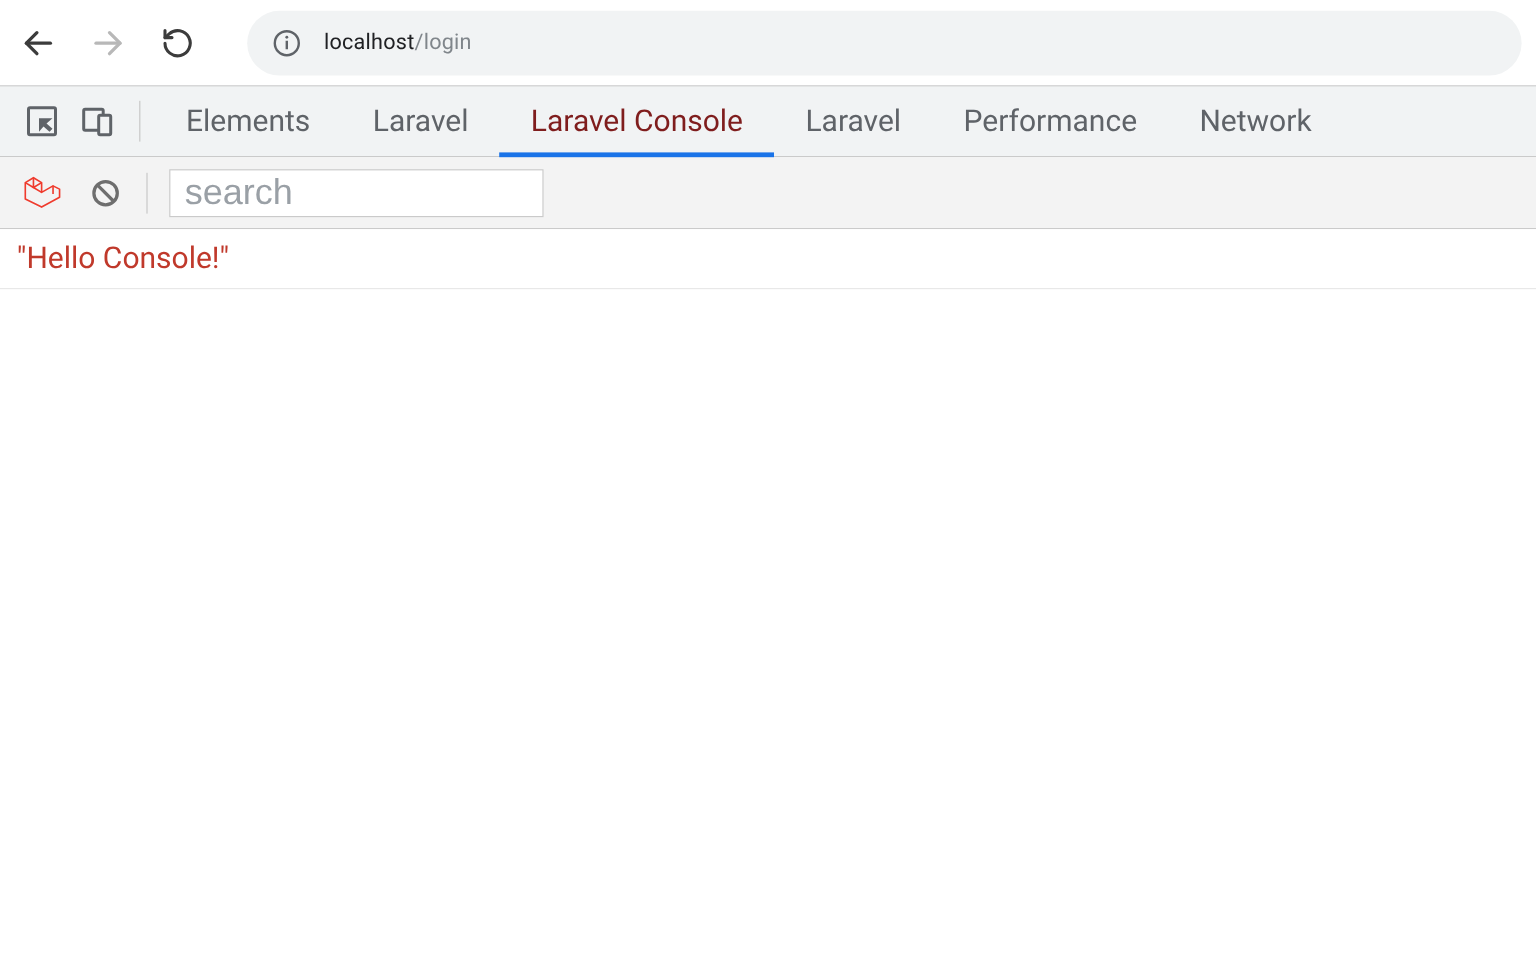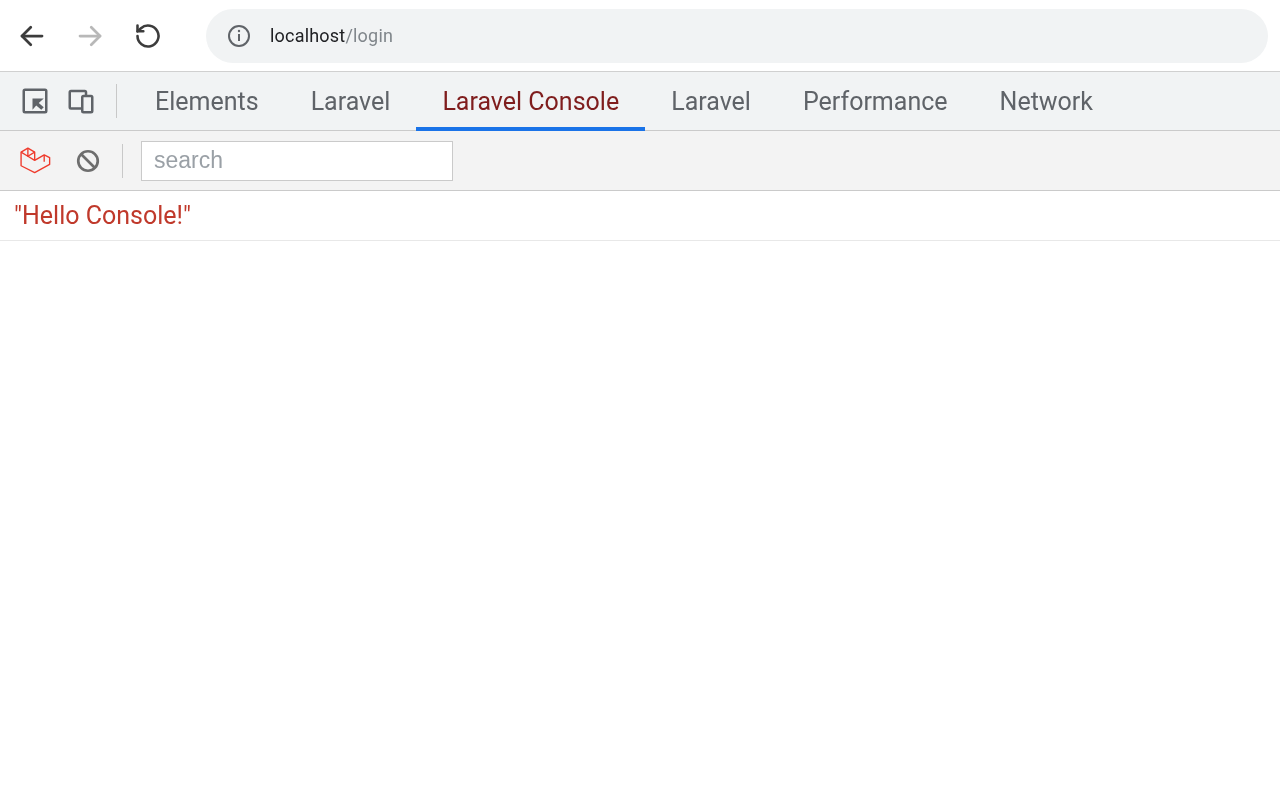--- a/index.html
+++ b/index.html
@@ -121,21 +121,21 @@
       width: 1px;
       height: 34px;
       background: #c8c8c8;
       margin: 0 14px 0 10px;
     }
     .search-input {
       width: 312px;
       height: 40px;
       border: 1px solid #cacaca;
       background: #fff;
-      font-size: 23px;
+      font-size: 30px;
       padding: 0 12px;
       color: #202124;
       outline: none;
     }
     .search-input::placeholder { color: #9aa0a6; }
 
     .console-area {
       background: #fff;
     }
     .console-line {

